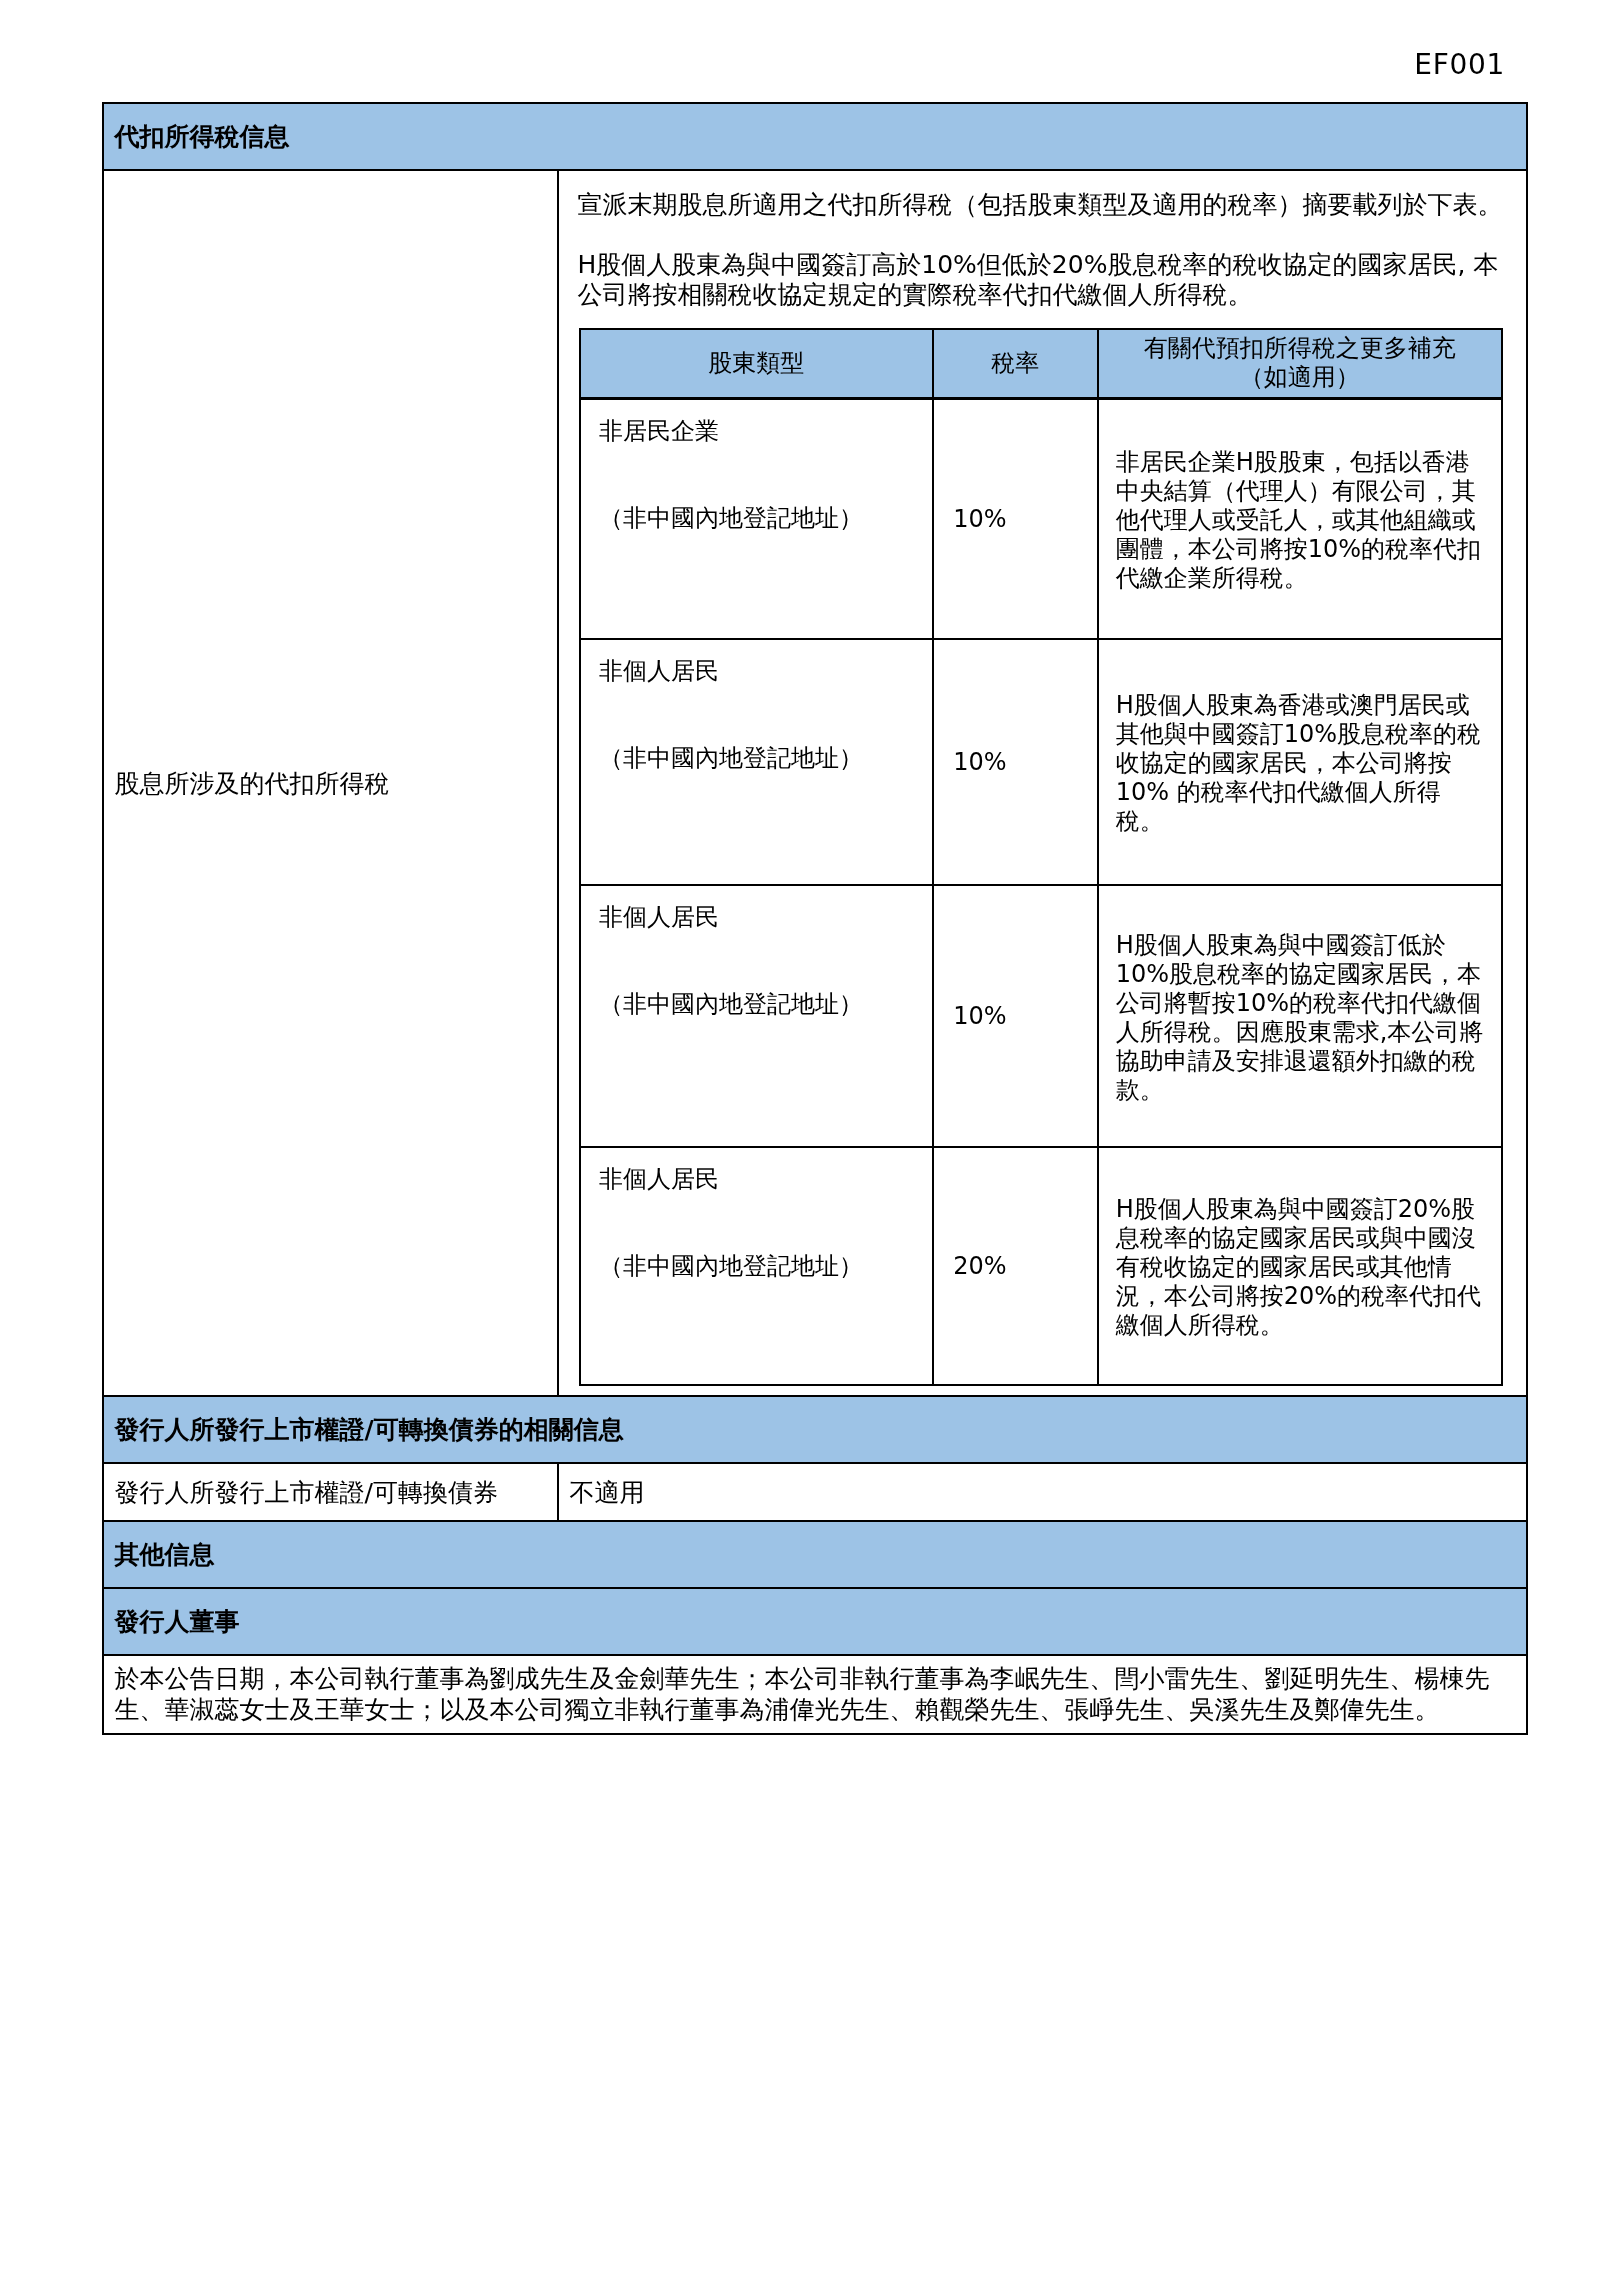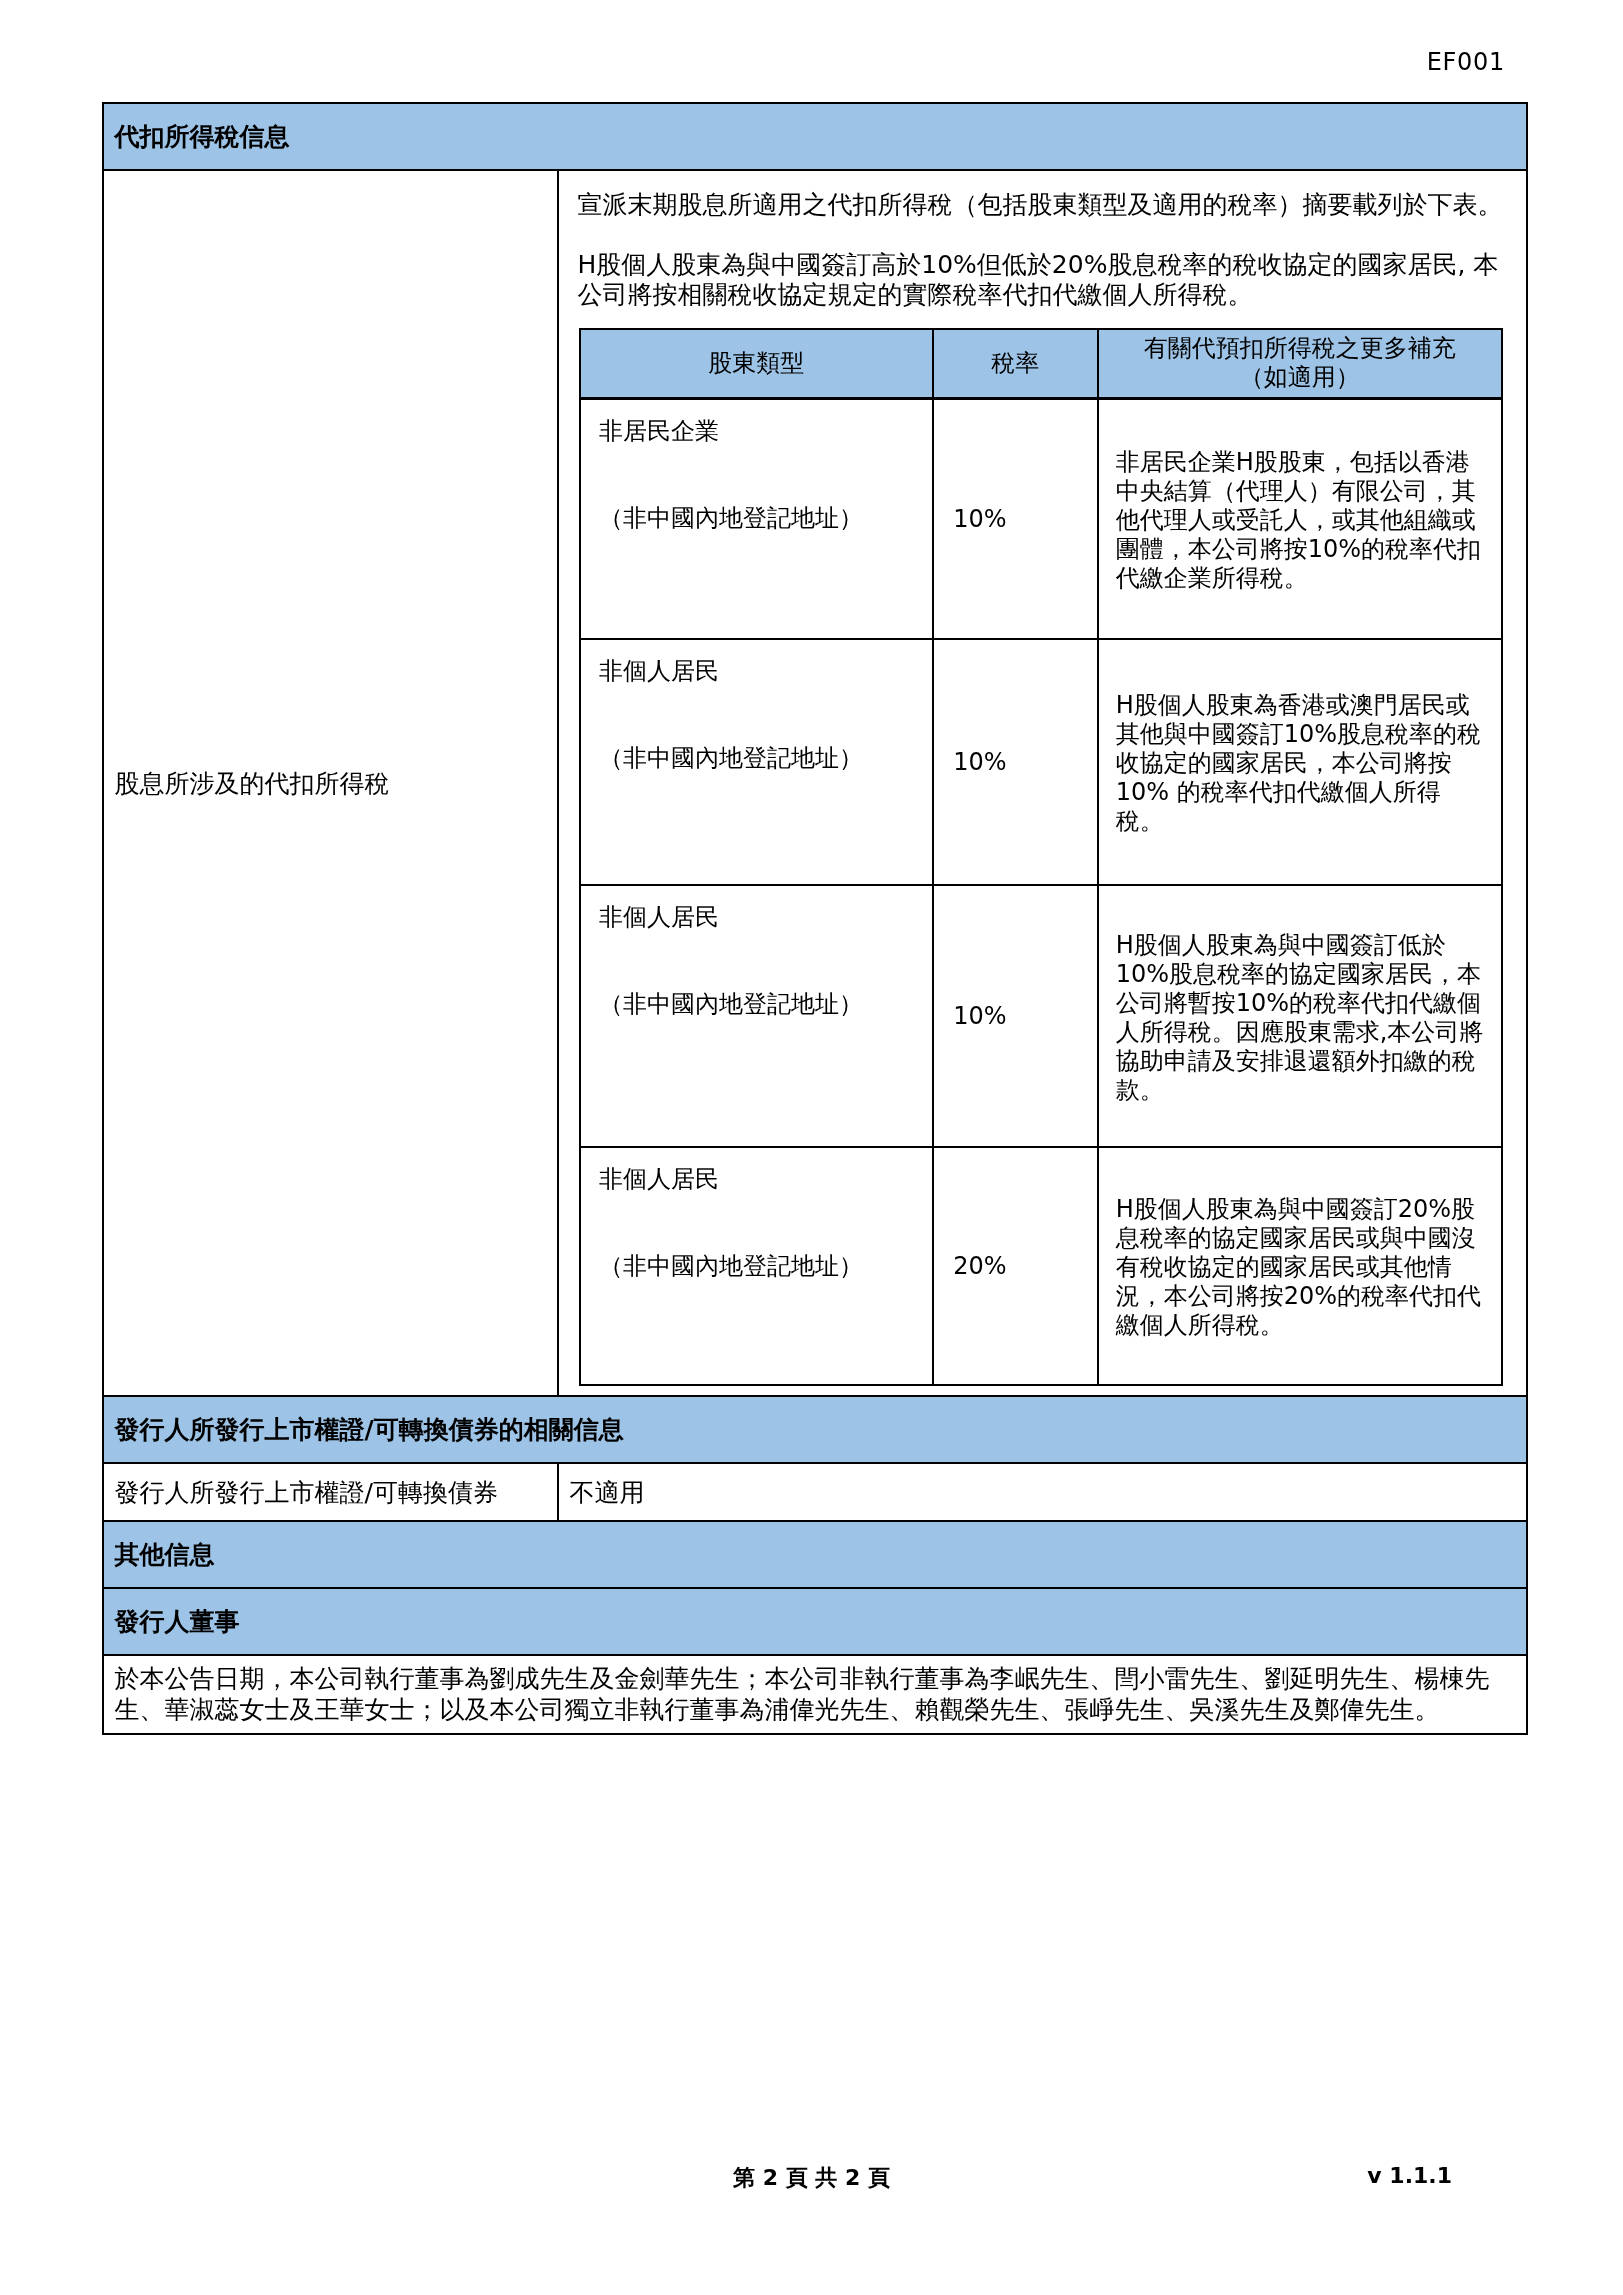--- a/index.html
+++ b/index.html
@@ -4,21 +4,21 @@
 <style>
   :root{ --accent:#9DC3E6; --line:#000000; }
   html,body{margin:0;padding:0;background:#e8e8e8;}
   .page{
     position:relative; width:1623px; height:2295px; background:#ffffff;
     font-family:"DejaVu Sans","Liberation Sans",sans-serif; color:#000;
     overflow:hidden;
   }
   .form-code{
     position:absolute; top:48px; right:118px;
-    font-size:24px; letter-spacing:0.7px;
+    font-size:28px; letter-spacing:0.7px;
   }
   table.doc{
     position:absolute; left:102px; top:102px; width:1424px;
     border-collapse:collapse; table-layout:fixed;
   }
   table.doc > tbody > tr > td{
     border:2.6px solid var(--line); vertical-align:middle;
     font-size:25px;
   }
   tr.sec > td{
@@ -166,19 +166,15 @@
         <td colspan="2">發行人董事</td>
       </tr>
 
       <tr>
         <td colspan="2" class="directors-cell">於本公告日期，本公司執行董事為劉成先生及金劍華先生；本公司非執行董事為李岷先生、閆小雷先生、劉延明先生、楊棟先生、華淑蕊女士及王華女士；以及本公司獨立非執行董事為浦偉光先生、賴觀榮先生、張崢先生、吳溪先生及鄭偉先生。</td>
       </tr>
 
     </tbody>
   </table>
 
-  <div class="footer">
-    <div class="page-info">第 2 頁 共 2 頁</div>
-    <div class="version">v 1.1.1</div>
-  </div>
 
 </div>
 
 
 </body></html>

